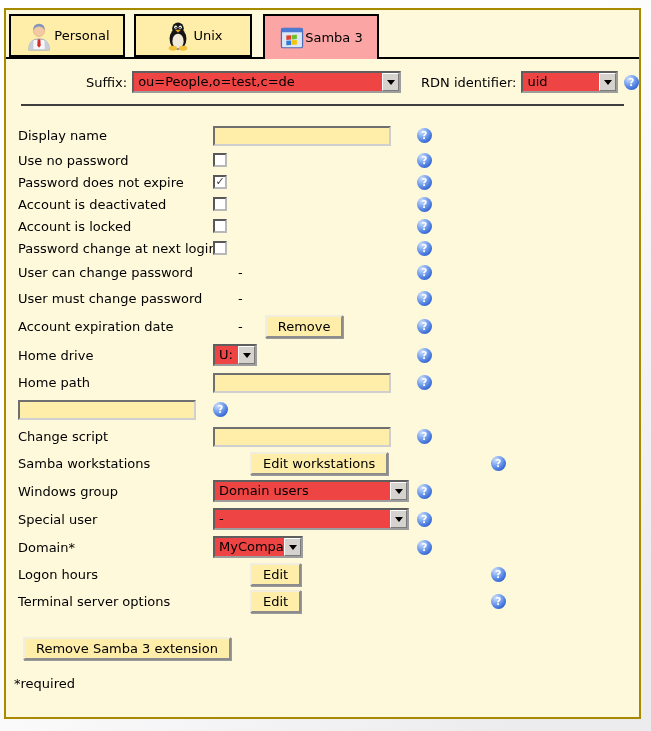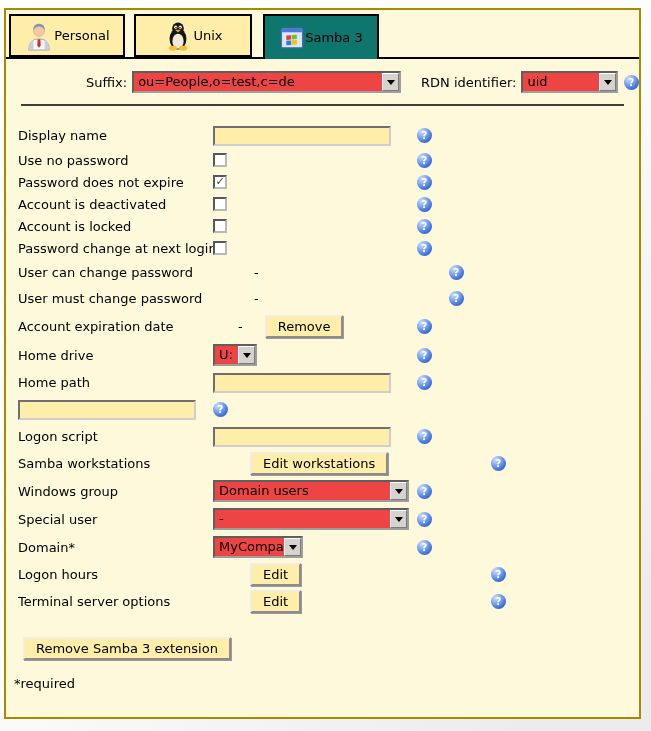--- a/index.html
+++ b/index.html
@@ -30,21 +30,21 @@
     background: #ffeeaa;
     cursor: pointer;
     position: relative;
   }
   .tab .ticon { width: 30px; height: 30px; flex: 0 0 auto; }
   .tab.small-icon .ticon { width: 26px; height: 26px; }
   .tab-personal { margin-left: 3px; }
   .tab-unix { margin-left: 9px; width: 118px; }
   .tab-samba { margin-left: 11px; }
   .tab.active {
-    background: #0f766e;
+    background: #fca5a5;
     height: 45px;
     margin-bottom: -2px;
     border-bottom: none;
     z-index: 2;
   }
   .tab-label { white-space: nowrap; }
   
   .suffixbar {
     display: flex; align-items: center;
     padding: 11px 0 0 80px; height: 35px;
@@ -94,21 +94,21 @@
   }
   
   .form { padding: 16px 0 0 12px; }
   .frow {
     display: grid;
     grid-template-columns: 195px 204px 20px;
     align-items: center;
   }
   .frow.text { height: 27px; }
   .frow.checkbox { height: 22px; }
-  .frow.static { height: 26px; gap: 16px; }
+  .frow.static { height: 26px; }
   .frow.static-button { height: 30px; }
   .frow.select { height: 28px; }
   .frow.button { height: 27px; gap: 37px; }
   .flabel { white-space: nowrap; }
   .fctrl { display: flex; align-items: center; }
   .dash { margin-left: 25px; }
   .static-button .btn { margin-left: 22px; }
   .help {
     width: 15px; height: 15px; border-radius: 50%;
     background: radial-gradient(circle at 32% 26%, #cfe0fb 0%, #7fa8f0 35%, #3a6cd8 72%, #2c54b8 100%);
@@ -272,21 +272,21 @@
         </div>
         <span class="help">?</span>
       </div>
       <div class="frow text">
         <div class="fctrl">
           <input class="ti" style="">
         </div>
         <span class="help">?</span>
       </div>
       <div class="frow text">
-        <span class="flabel">Logon script</span>
+        <span class="flabel">Change script</span>
         <div class="fctrl">
           <input class="ti" style="">
         </div>
         <span class="help">?</span>
       </div>
       <div class="frow button">
         <span class="flabel">Samba workstations</span>
         <div class="fctrl">
           <button class="btn">Edit workstations</button>
         </div>

